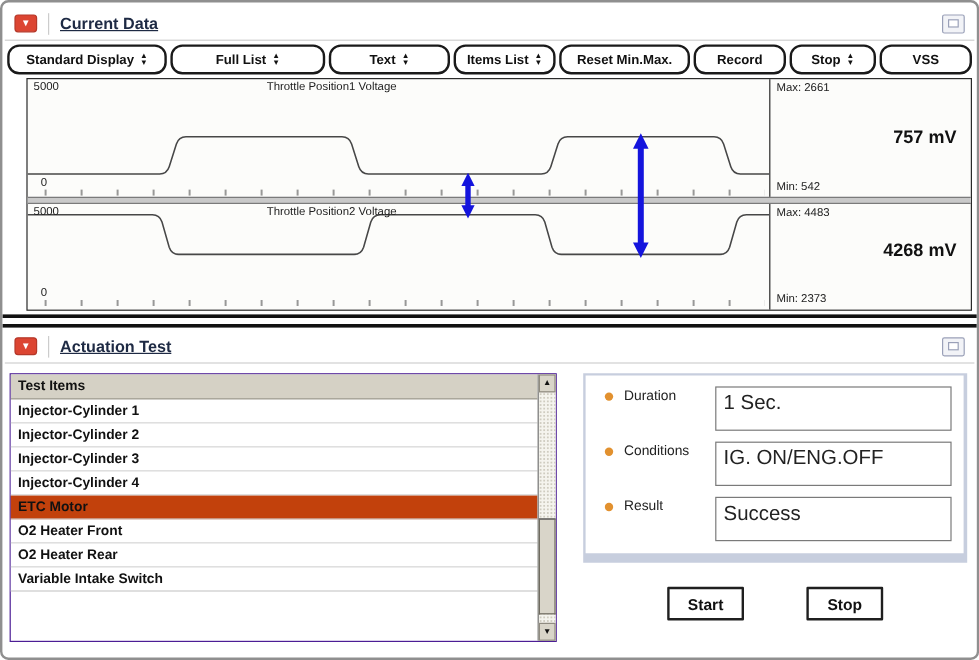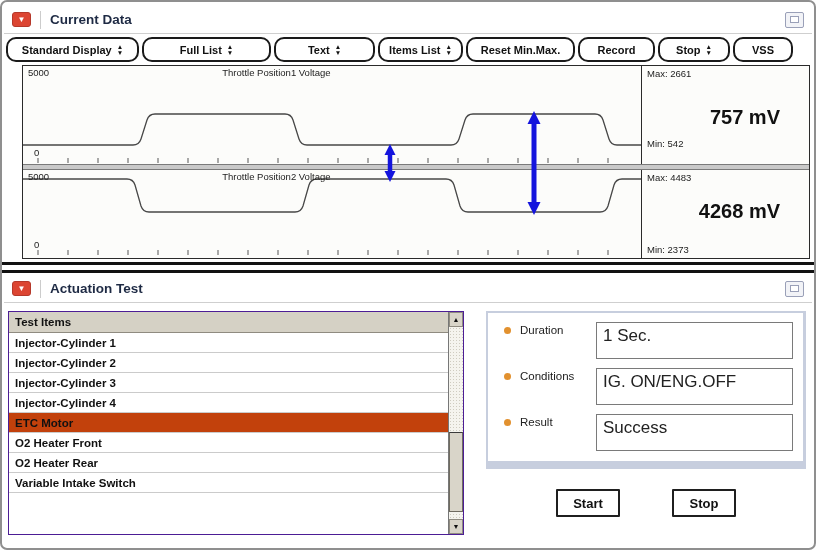--- a/index.html
+++ b/index.html
@@ -17,57 +17,57 @@
     height: 28px; padding: 0 8px; margin: 0 2px;
     border-bottom: 1px solid #cfcfcf;
   }
   .collapse-icon {
     width: 19px; height: 15px; border-radius: 3px;
     background: #dc4532; border: 1px solid #b5382a;
     color: #fff; font-size: 8px; line-height: 13px;
     text-align: center; cursor: default;
   }
   .hdr-divider { width: 1px; height: 18px; background: #ccc; margin: 0 9px; }
-  .panel-title { font-weight: bold; font-size: 13.5px; color: #1e2a44; }
+  .panel-title { font-weight: bold; font-size: 13.5px; color: #1e2a44; text-decoration: underline; }
   .max-box {
     margin-left: auto; width: 19px; height: 16px;
     border: 1px solid #9aa0b8; background: #f2f3f7; border-radius: 2px;
     display: flex; align-items: center; justify-content: center;
   }
   .max-box-inner { width: 9px; height: 7px; border: 1px solid #9aa0b8; background: #fff; }
   
   .toolbar { display: flex; gap: 3px; padding: 3px 4px 2px 4px; }
   .tbtn {
     height: 25px; background: #fff; border: 2px solid #1a1a1a; border-radius: 10px;
     font-family: inherit; font-weight: bold; font-size: 11px; color: #111;
     display: flex; align-items: center; justify-content: center; padding: 0 4px;
   }
   .stepper { display: inline-flex; flex-direction: column; margin-left: 5px; }
   .stepper b { font-size: 6.5px; line-height: 5.5px; font-weight: normal; }
   .w1{width:133px}.w2{width:129px}.w3{width:101px}.w4{width:85px}
-  .w5{width:109px}.w6{width:77px}.w7{width:72px}.w8{width:60px}
+  .w5{width:109px}.w6{width:77px}.w7{width:72px}.w8{width:77px}
   
   .charts {
     margin: 1px 4px 0 20px; position: relative;
     border: 1px solid #2a2a2a;
     display: grid;
     grid-template-columns: 618px 1fr;
     grid-template-rows: 98px 6px 88px;
     background: #fcfcfa;
   }
   .plot { position: relative; }
   .info { position: relative; border-left: 1px solid #2a2a2a; }
   .chart-divider { grid-column: 1 / 3; background: #c9c9c9;
     border-top: 1px solid #7a7a7a; border-bottom: 1px solid #7a7a7a; }
   .axis-label { position: absolute; font-size: 9.5px; color: #222; }
   .chart-title { position: absolute; top: 1px; left: 0; width: 82%;
     text-align: center; font-size: 9.5px; color: #222; }
   .minmax { position: absolute; font-size: 9.5px; color: #222; left: 5px; }
-  .live-value { position: absolute; right: 29px; font-weight: bold;
-    font-size: 20px; color: #111; }
+  .live-value { position: absolute; right: 12px; font-weight: bold;
+    font-size: 15px; color: #111; }
   .plot svg, .overlay { position: absolute; left: 0; top: 0; }
   .overlay { pointer-events: none; z-index: 3; }
   
   .panel-sep { margin: 3px 0 2px 0; }
   .panel-sep .bar { height: 3px; background: #111; }
   .panel-sep .gap { height: 5px; }
   
   .at-body { display: flex; padding: 8px 8px 0 6px; gap: 22px; }
   .test-list { width: 456px; height: 224px; position: relative;
     border: 1px solid #4c1d95; background: #fff; padding-right: 15px; }
@@ -178,21 +178,21 @@
           <rect x="8" y="92" width="606" height="5" fill="url(#ticks1)"></rect>
         </svg>
         <div class="axis-label" style="top:1px;left:5px">5000</div>
         <div class="chart-title">Throttle Position1 Voltage</div>
         <div class="axis-label" style="bottom:6px;left:11px">0</div>
       </div>
 
       <div class="info">
         <div class="minmax" style="top:2px">Max: 2661</div>
         <div class="live-value" style="top:40px">757 mV</div>
-        <div class="minmax" style="bottom:15px">Min: 542</div>
+        <div class="minmax" style="bottom:3px">Min: 542</div>
       </div>
 
       <div class="chart-divider"></div>
 
       <div class="plot">
         <svg width="618" height="88" viewBox="0 0 618 88">
           <defs>
             <pattern id="ticks2" width="30" height="5" patternUnits="userSpaceOnUse">
               <line x1="15" y1="0" x2="15" y2="5" stroke="#555" stroke-width="1"></line>
             </pattern>

